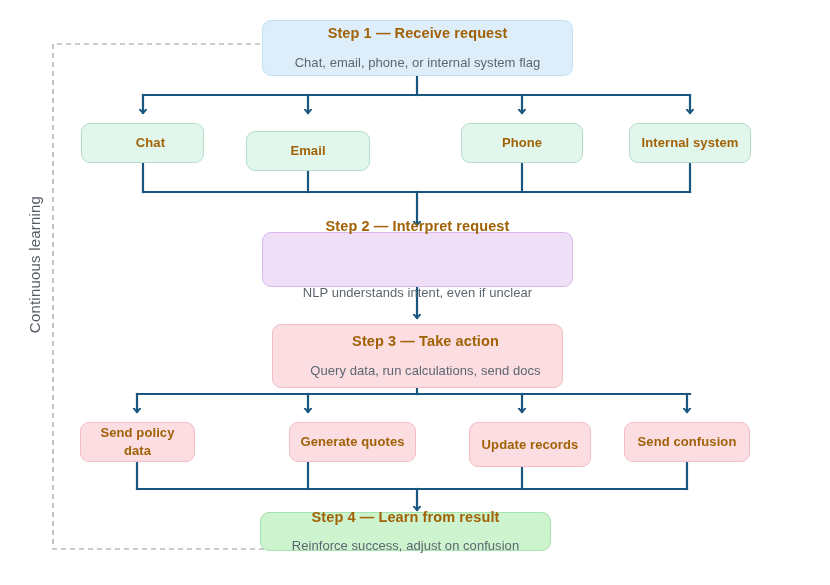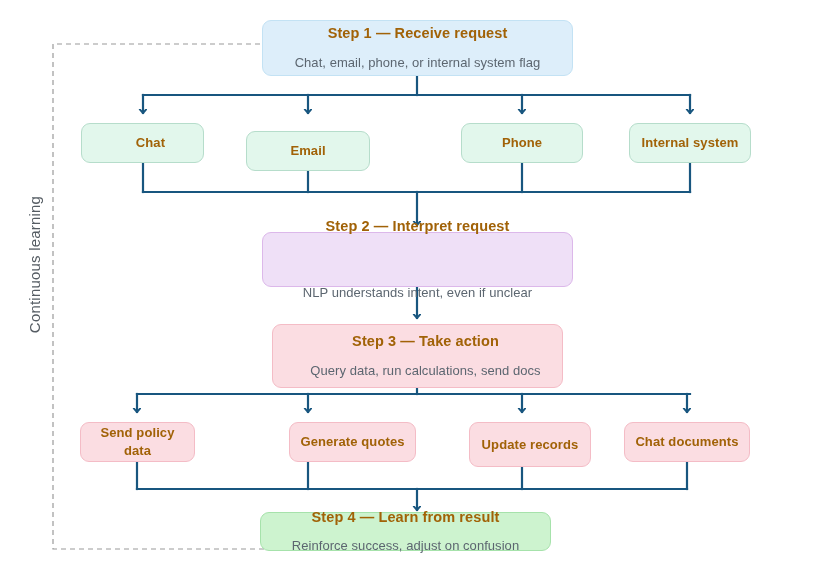--- a/index.html
+++ b/index.html
@@ -176,21 +176,21 @@
   <div class="node leaf leaf-pink" style="left:80px; top:422px; width:115px; height:40px;">
     <div class="title">Send policy data</div>
   </div>
   <div class="node leaf leaf-pink" style="left:245px; top:422px; width:127px; height:40px;margin-left:44px;">
     <div class="title">Generate quotes</div>
   </div>
   <div class="node leaf leaf-pink" style="left:469px; top:422px; width:122px; height:45px;">
     <div class="title">Update records</div>
   </div>
   <div class="node leaf leaf-pink" style="left:624px; top:422px; width:126px; height:40px;">
-    <div class="title">Chat documents</div>
+    <div class="title">Send confusion</div>
   </div>
 
   <div class="node step-green" style="left:260px; top:512px; width:291px; height:39px;align-items:center;">
     <div class="title">Step 4 — Learn from result</div>
     <div class="subtitle">Reinforce success, adjust on confusion</div>
   </div>
 
   <div class="loop-label">Continuous learning</div>
 
 </div>

